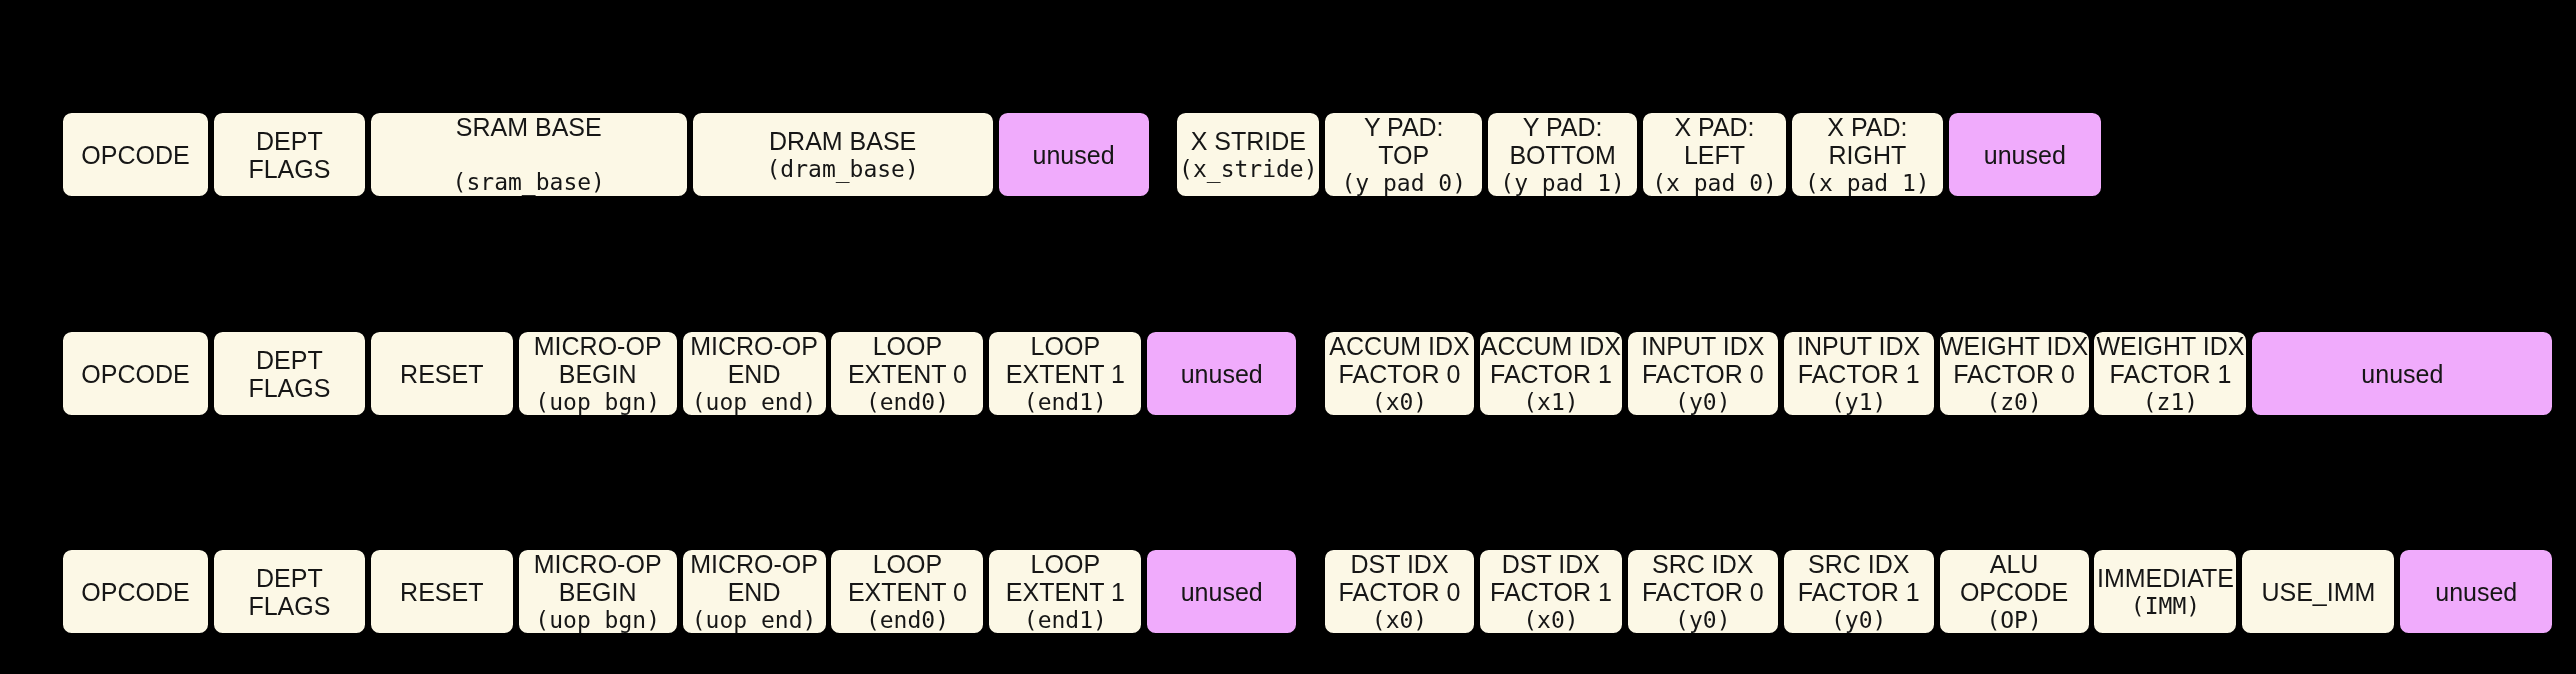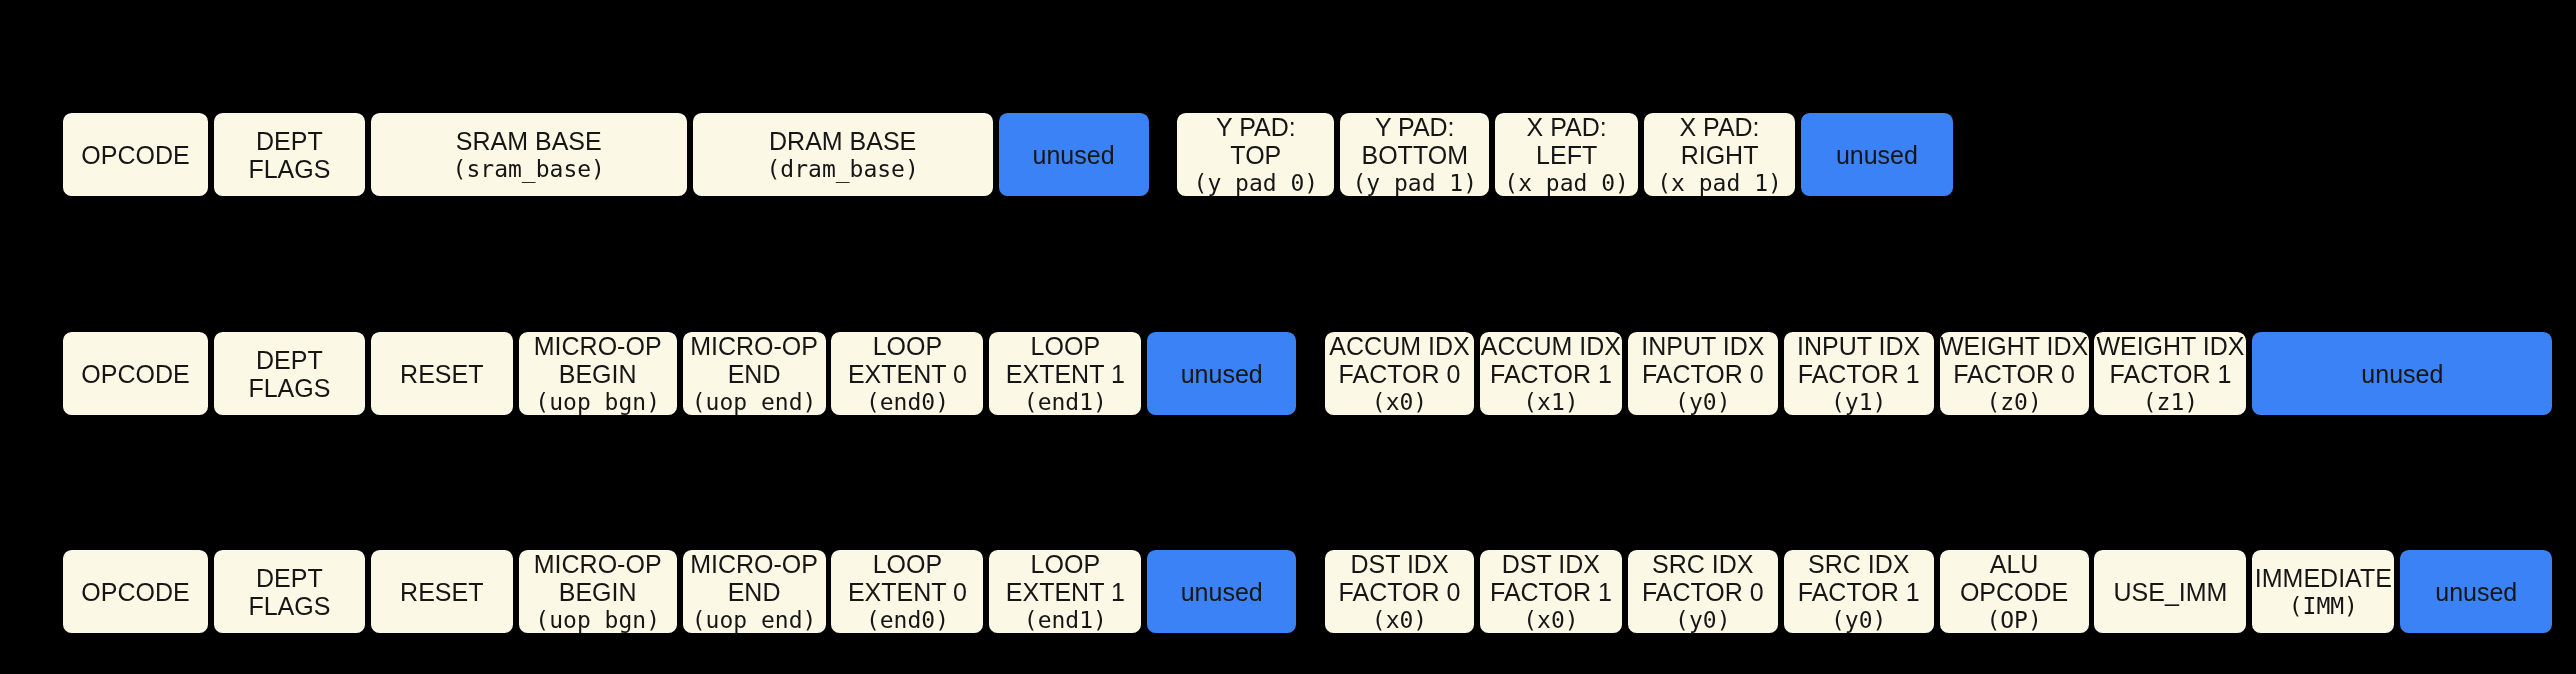--- a/index.html
+++ b/index.html
@@ -30,21 +30,21 @@
     color: #161616;
     display: flex;
     flex-direction: column;
     align-items: center;
     justify-content: center;
     text-align: center;
     font-size: 25px;
     line-height: 28px;
     overflow: hidden;
   }
-  .box.unused { background: #3b82f6; }
+  .box.unused { background: #f0abfc; }
   .label { white-space: pre-line; }
   .sub {
     font-family: "DejaVu Sans Mono", "Liberation Mono", monospace;
     font-size: 23px;
     line-height: 28px;
     white-space: nowrap;
   }
 </style>
 </head>
 <body>
@@ -52,34 +52,38 @@
 <div class="diagram">
     <div class="row" style="top: 111px;">
       <div class="group">
         <div class="box" style="width: 149px;">
           <span class="label">OPCODE</span>
         </div>
         <div class="box" style="width: 155px;">
           <span class="label">DEPT
 FLAGS</span>
         </div>
-        <div class="box" style="width: 320px;">
+        <div class="box" style="width: 320px; justify-content: space-between;">
           <span class="label">SRAM BASE</span>
           <span class="sub">(sram_base)</span>
         </div>
         <div class="box" style="width: 304px; text-align: right;">
           <span class="label">DRAM BASE</span>
           <span class="sub">(dram_base)</span>
         </div>
         <div class="box unused" style="width: 154px;">
           <span class="label">unused</span>
         </div>
       </div>
       <div class="group-gap"></div>
       <div class="group">
+        <div class="box" style="width: 146px;">
+          <span class="label">X STRIDE</span>
+          <span class="sub">(x_stride)</span>
+        </div>
         <div class="box" style="width: 161px;">
           <span class="label">Y PAD:
 TOP</span>
           <span class="sub">(y_pad_0)</span>
         </div>
         <div class="box" style="width: 153px;">
           <span class="label">Y PAD:
 BOTTOM</span>
           <span class="sub">(y_pad_1)</span>
         </div>
@@ -227,26 +231,26 @@
         <div class="box" style="width: 154px;">
           <span class="label">SRC IDX
 FACTOR 1</span>
           <span class="sub">(y0)</span>
         </div>
         <div class="box" style="width: 153px; justify-content: center;">
           <span class="label">ALU
 OPCODE</span>
           <span class="sub">(OP)</span>
         </div>
-        <div class="box" style="width: 156px;">
-          <span class="label">USE_IMM</span>
-        </div>
         <div class="box" style="width: 146px;">
           <span class="label">IMMEDIATE</span>
           <span class="sub">(IMM)</span>
+        </div>
+        <div class="box" style="width: 156px;">
+          <span class="label">USE_IMM</span>
         </div>
         <div class="box unused" style="width: 156px;">
           <span class="label">unused</span>
         </div>
       </div>
     </div>
   </div>
 
 
 </body></html>

